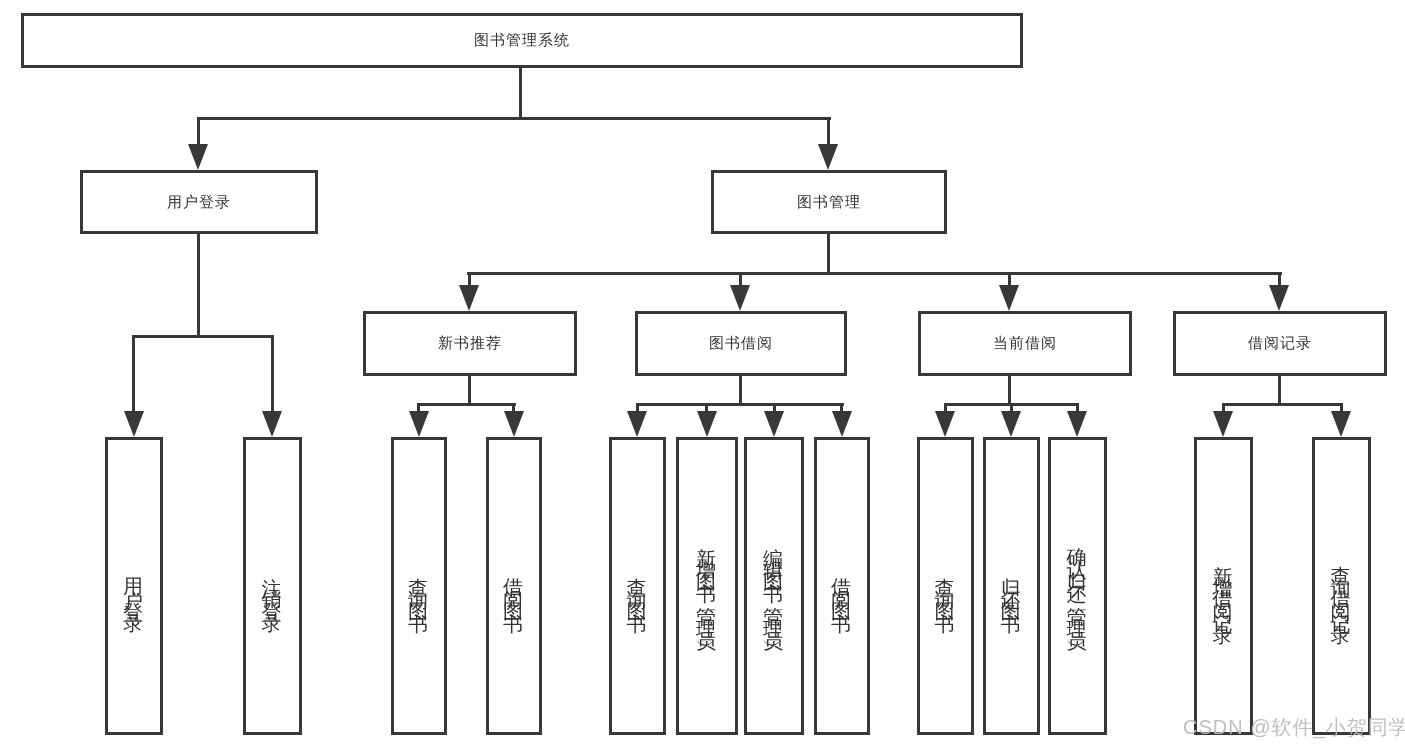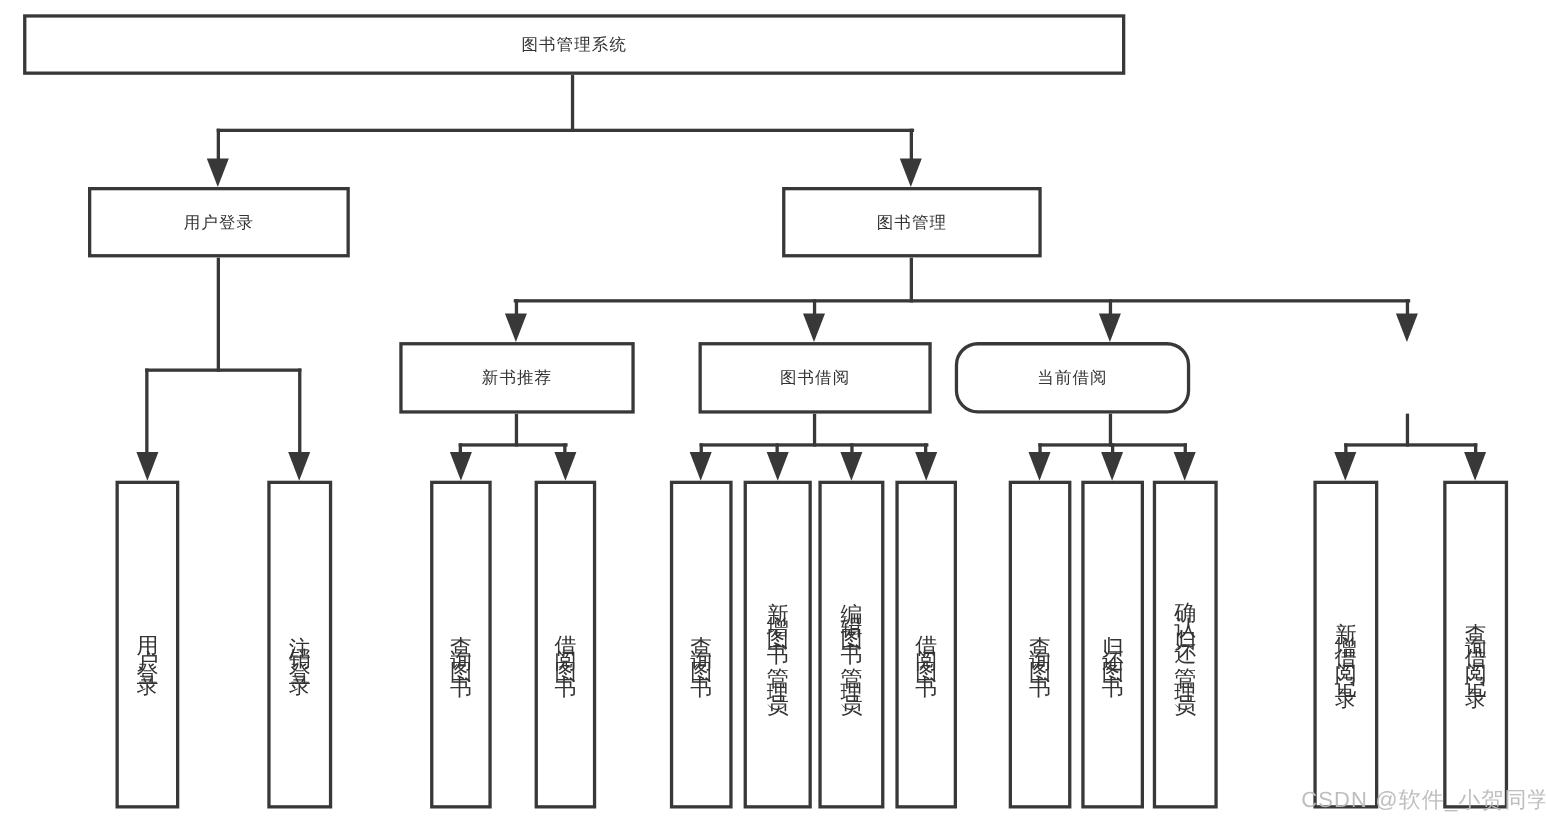--- a/index.html
+++ b/index.html
@@ -70,22 +70,23 @@
   <div class="box hbox" style="left:21px;top:13px;width:1002px;height:55px;">图书管理系统</div>
 
   <div class="box hbox" style="left:80px;top:170px;width:238px;height:64px;">用户登录</div>
 
   <div class="box hbox" style="left:363px;top:311px;width:214px;height:65px;">新书推荐</div>
 
   <div class="box hbox" style="left:711px;top:170px;width:236px;height:64px;">图书管理</div>
 
   <div class="box hbox" style="left:635px;top:311px;width:212px;height:65px;">图书借阅</div>
 
-  <div class="box hbox" style="left:868px;top:311px;width:214px;height:65px;border-radius:21px;">当前借阅</div>
+  <div class="box hbox" style="left:918px;top:311px;width:214px;height:65px;">当前借阅</div>
 
+  <div class="box hbox" style="left:1173px;top:311px;width:214px;height:65px;">借阅记录</div>
 
   <div class="box vbox" style="left:105px;top:437px;width:58px;height:298px;">用户登录</div>
 
   <div class="box vbox" style="left:243px;top:437px;width:59px;height:298px;">注销登录</div>
 
   <div class="box vbox" style="left:391px;top:437px;width:56px;height:298px;">查询图书</div>
 
   <div class="box vbox" style="left:486px;top:437px;width:56px;height:298px;">借阅图书</div>
 
   <div class="box vbox" style="left:609px;top:437px;width:57px;height:298px;">查询图书</div>

